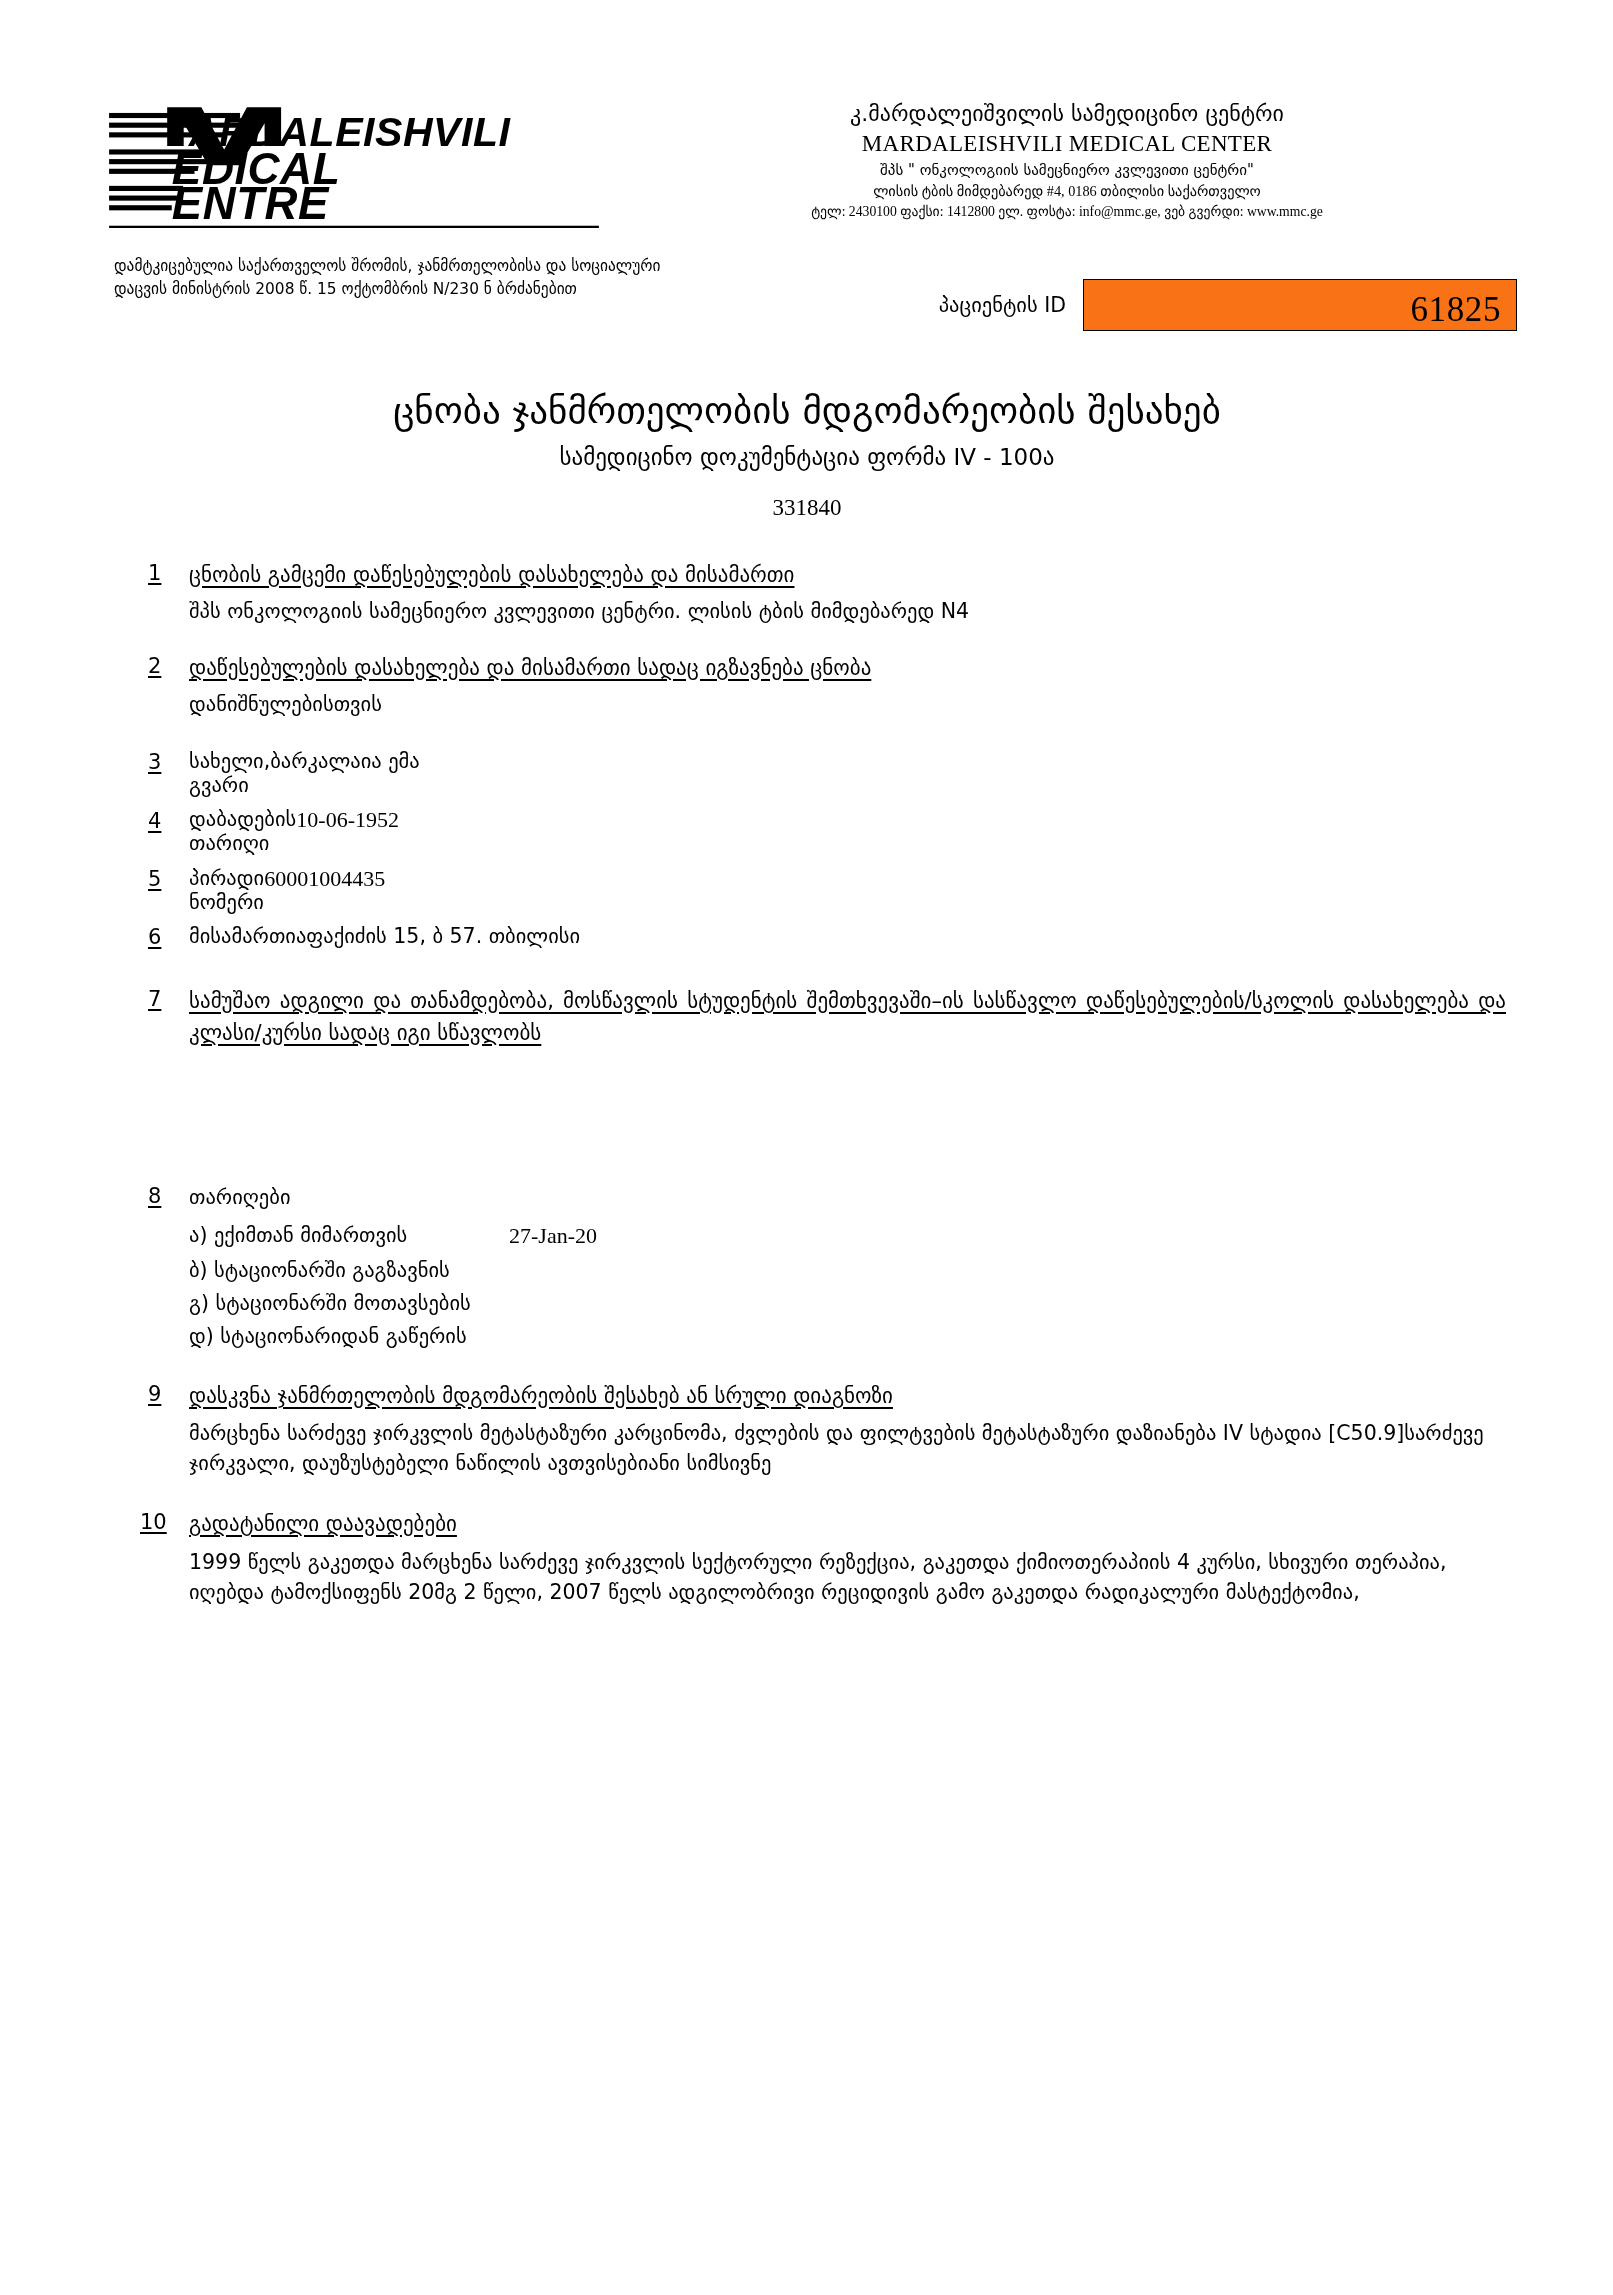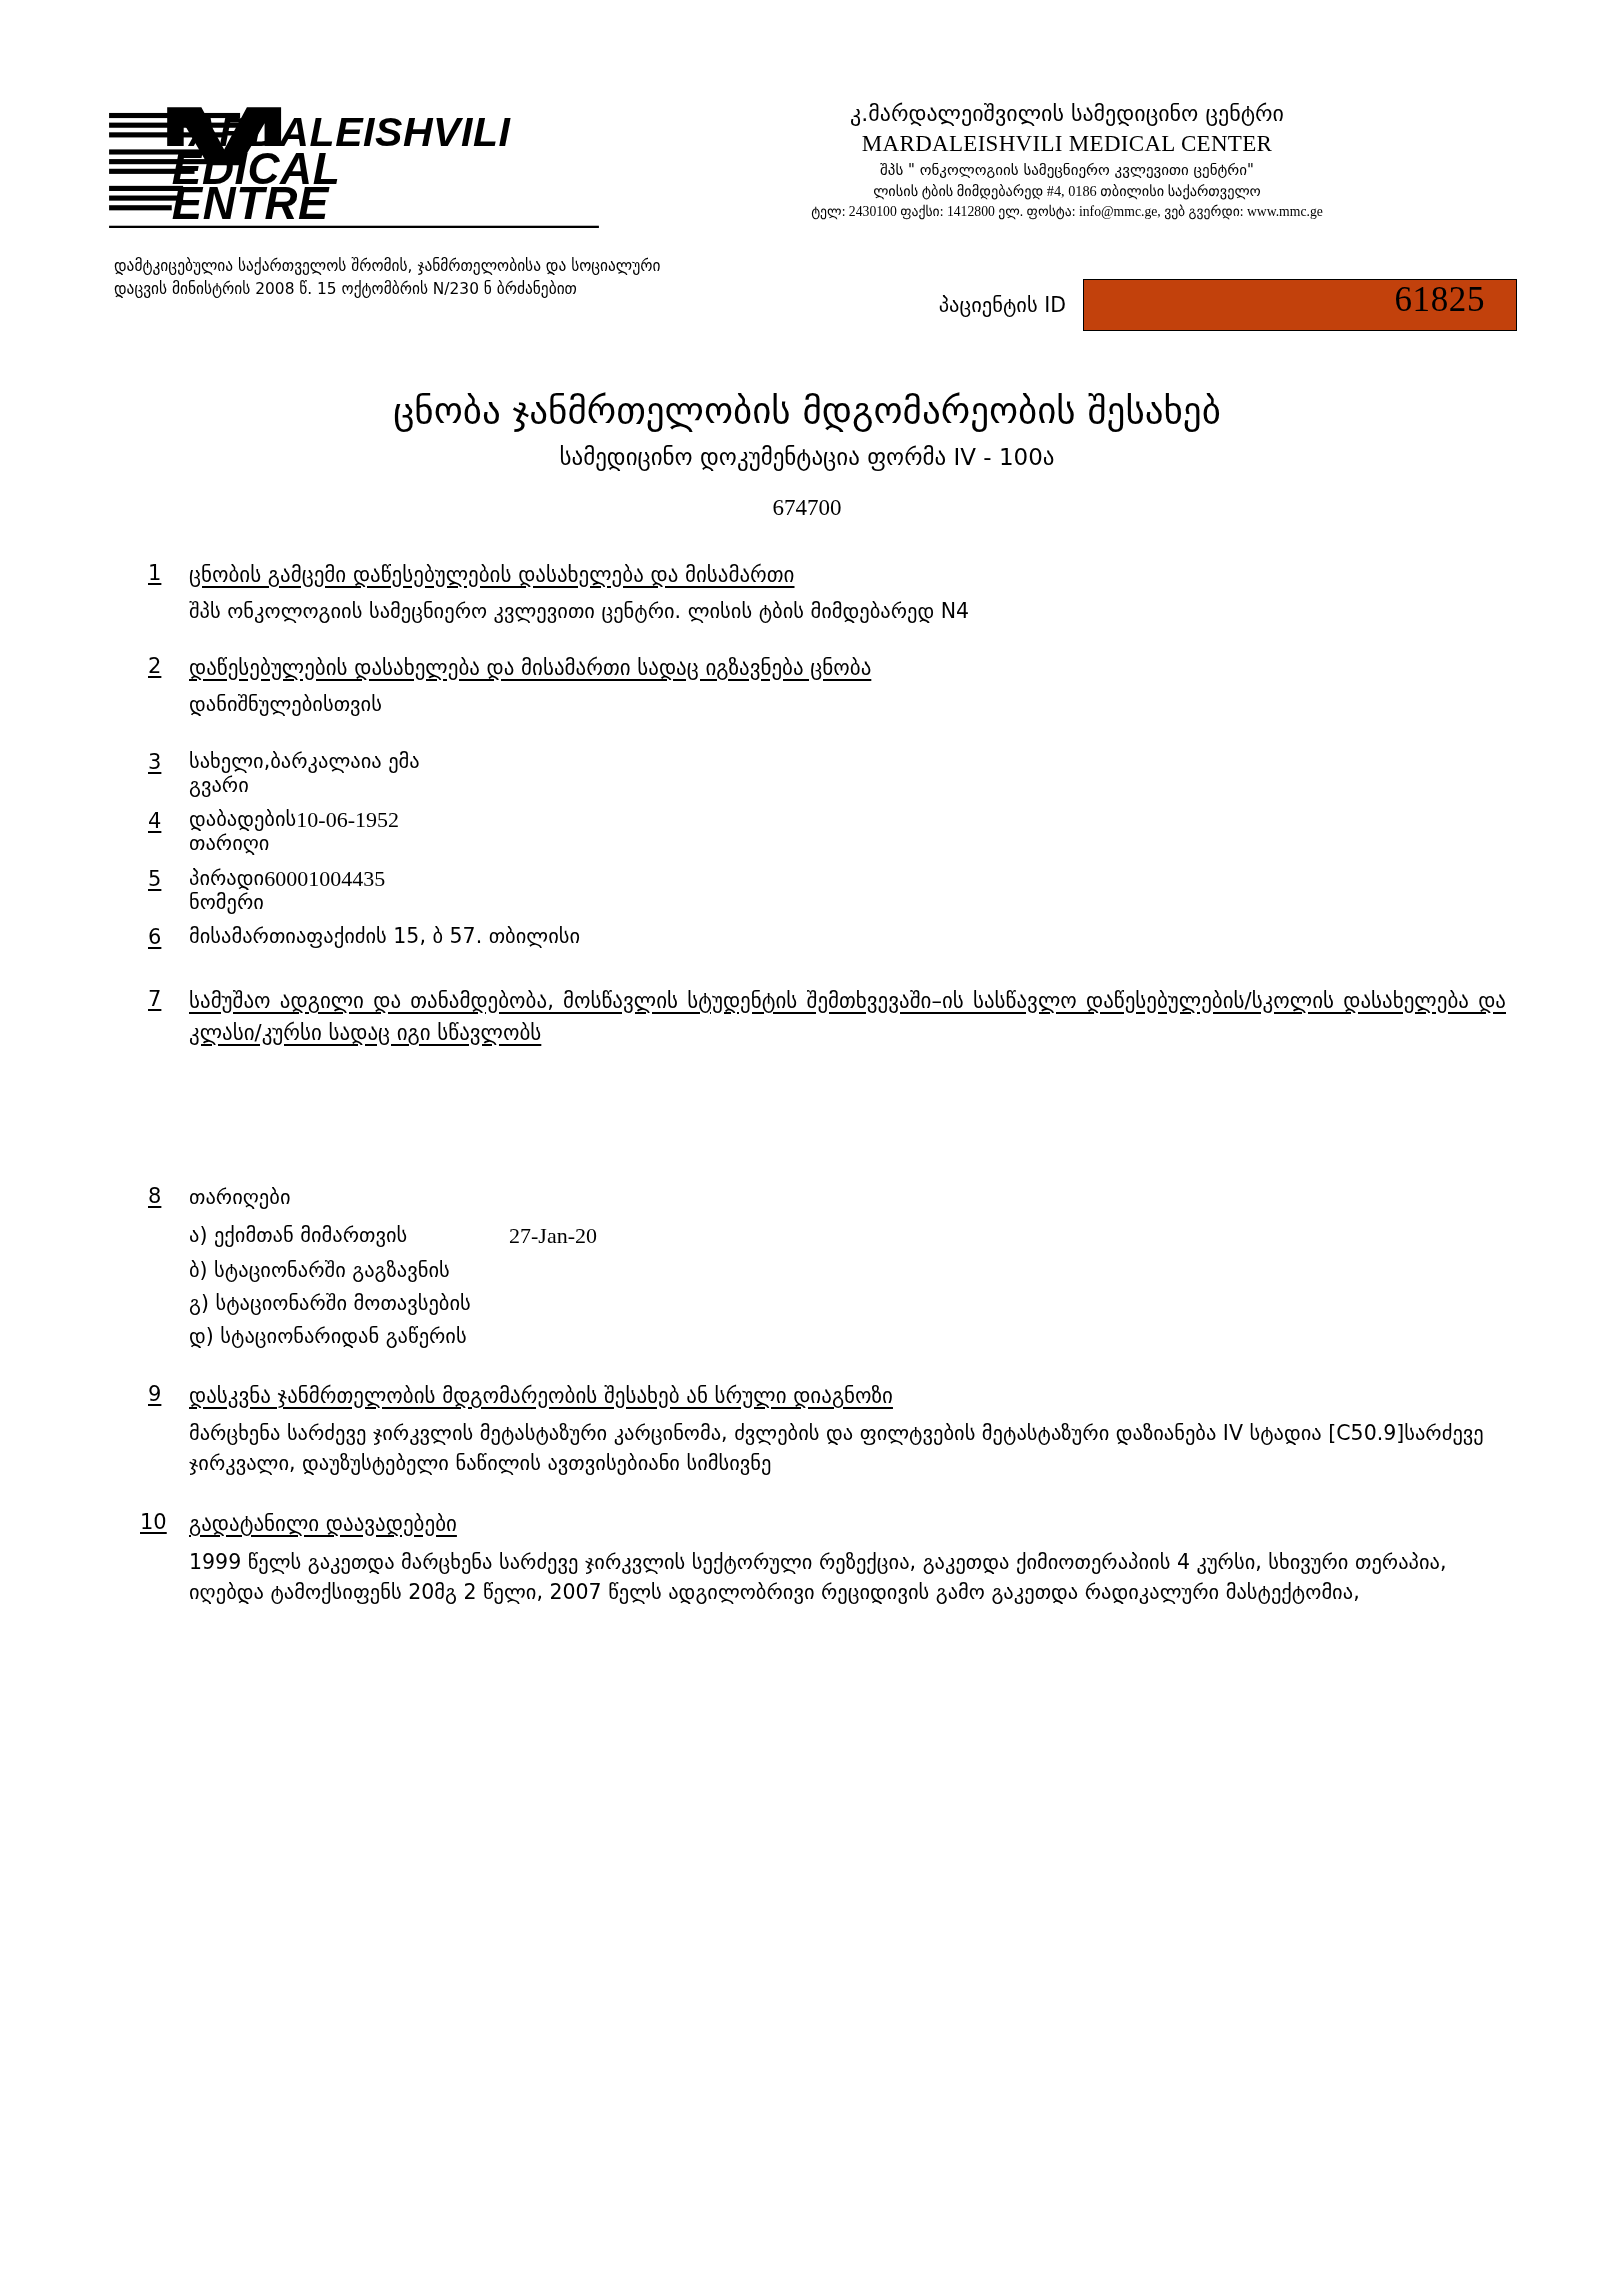--- a/index.html
+++ b/index.html
@@ -90,28 +90,28 @@
     justify-content: flex-end;
     padding-top: 24px;
   }
   .id-label {
     font-size: 20.5px;
     margin-right: 17px;
     white-space: nowrap;
   }
   .id-box {
     border: 1.7px solid #000;
-    background: #c2410c;
+    background: #f97316;
     width: 434px;
     height: 52px;
     display: flex;
-    align-items: flex-start;
+    align-items: flex-end;
     justify-content: flex-end;
     box-sizing: border-box;
-    padding-right: 31px;
+    padding-right: 15px;
   }
   .id-value {
     font-family: "Liberation Serif", serif;
     font-size: 35px;
     letter-spacing: 0.6px;
   }
 
   
   .title-area {
     text-align: center;
@@ -250,21 +250,21 @@
       <div class="id-label">პაციენტის ID</div>
       <div class="id-box">
         <span class="id-value">61825</span>
       </div>
     </div>
   </div>
 
   <div class="title-area">
     <div class="doc-title">ცნობა ჯანმრთელობის მდგომარეობის შესახებ</div>
     <div class="doc-subtitle">სამედიცინო დოკუმენტაცია ფორმა IV - 100ა</div>
-    <div class="doc-number">674700</div>
+    <div class="doc-number">331840</div>
   </div>
 
   <div class="content">
 
     <div class="section">
       <div class="sec-num">1</div>
       <div class="sec-body">
         <div class="sec-head">ცნობის გამცემი დაწესებულების  დასახელება  და  მისამართი</div>
         <div class="sec-text">შპს ონკოლოგიის სამეცნიერო კვლევითი ცენტრი. ლისის ტბის მიმდებარედ N4</div>
       </div>

